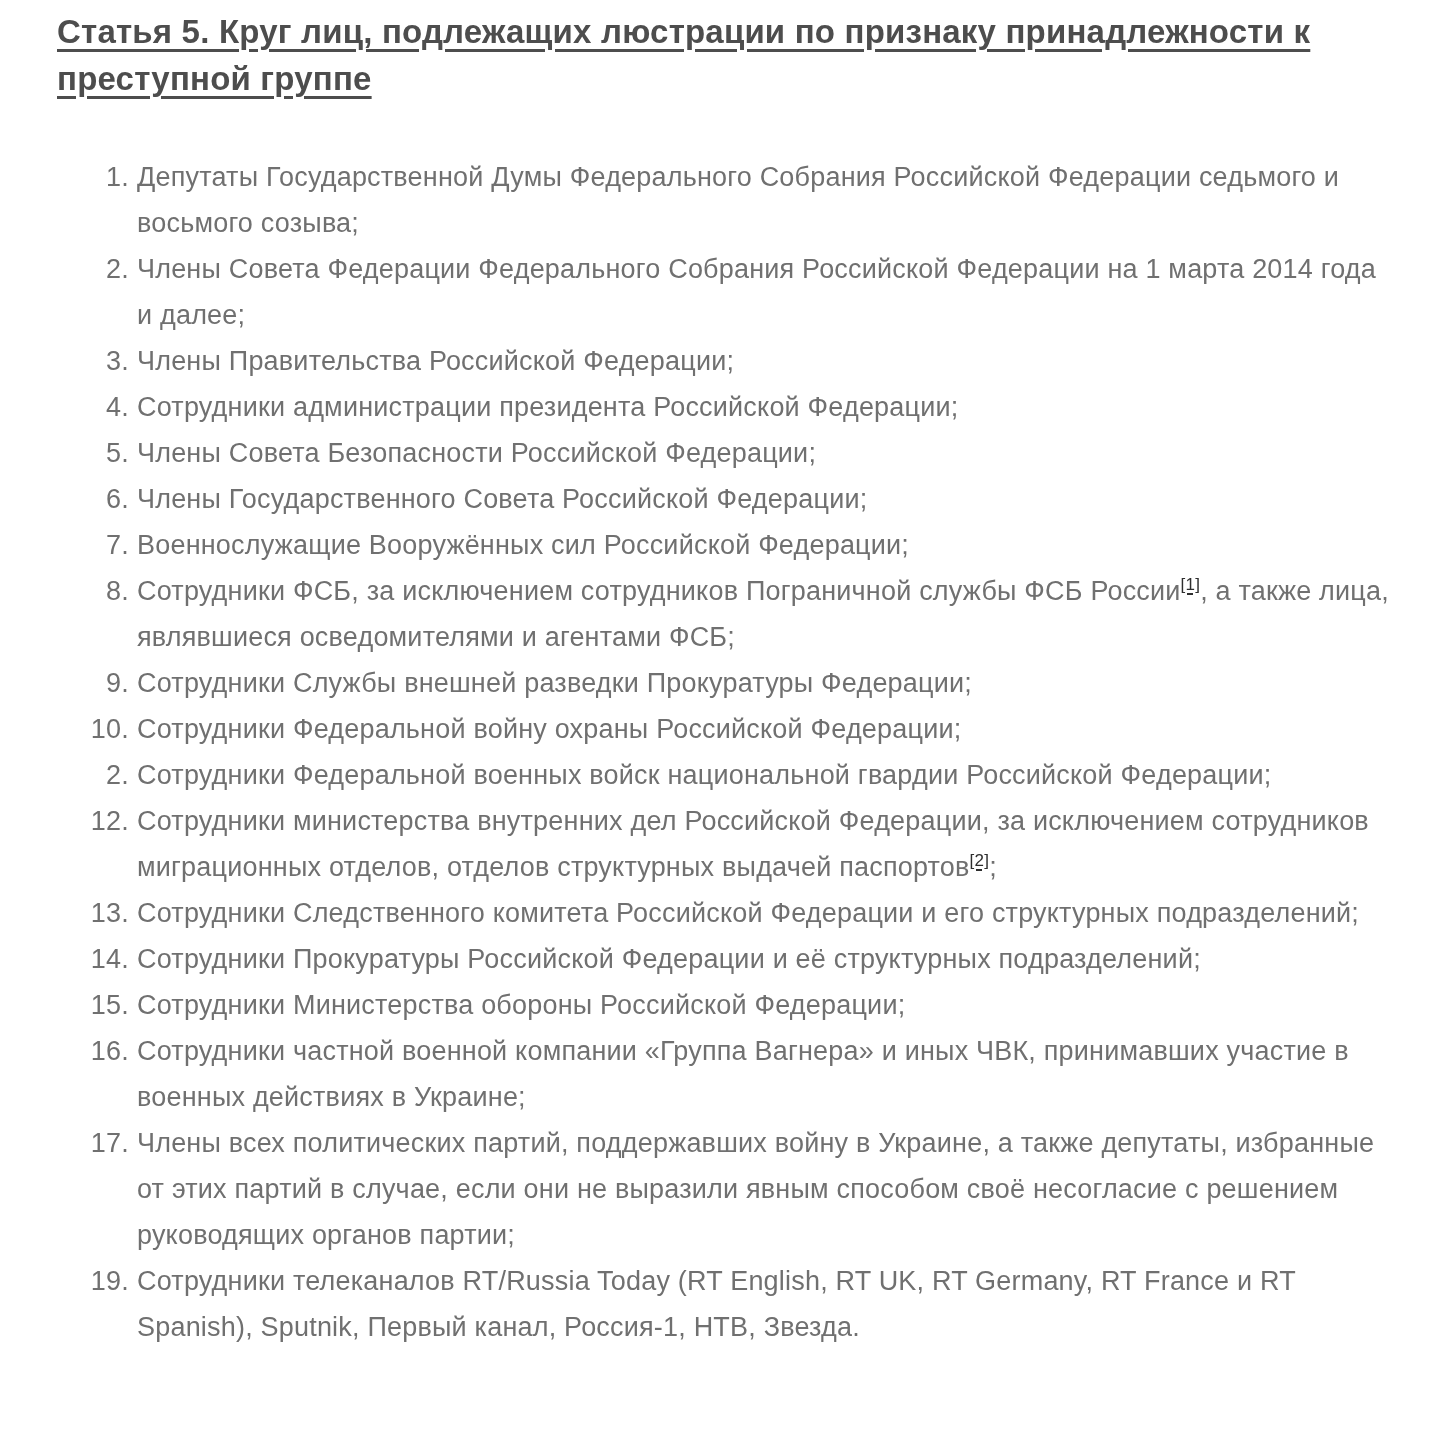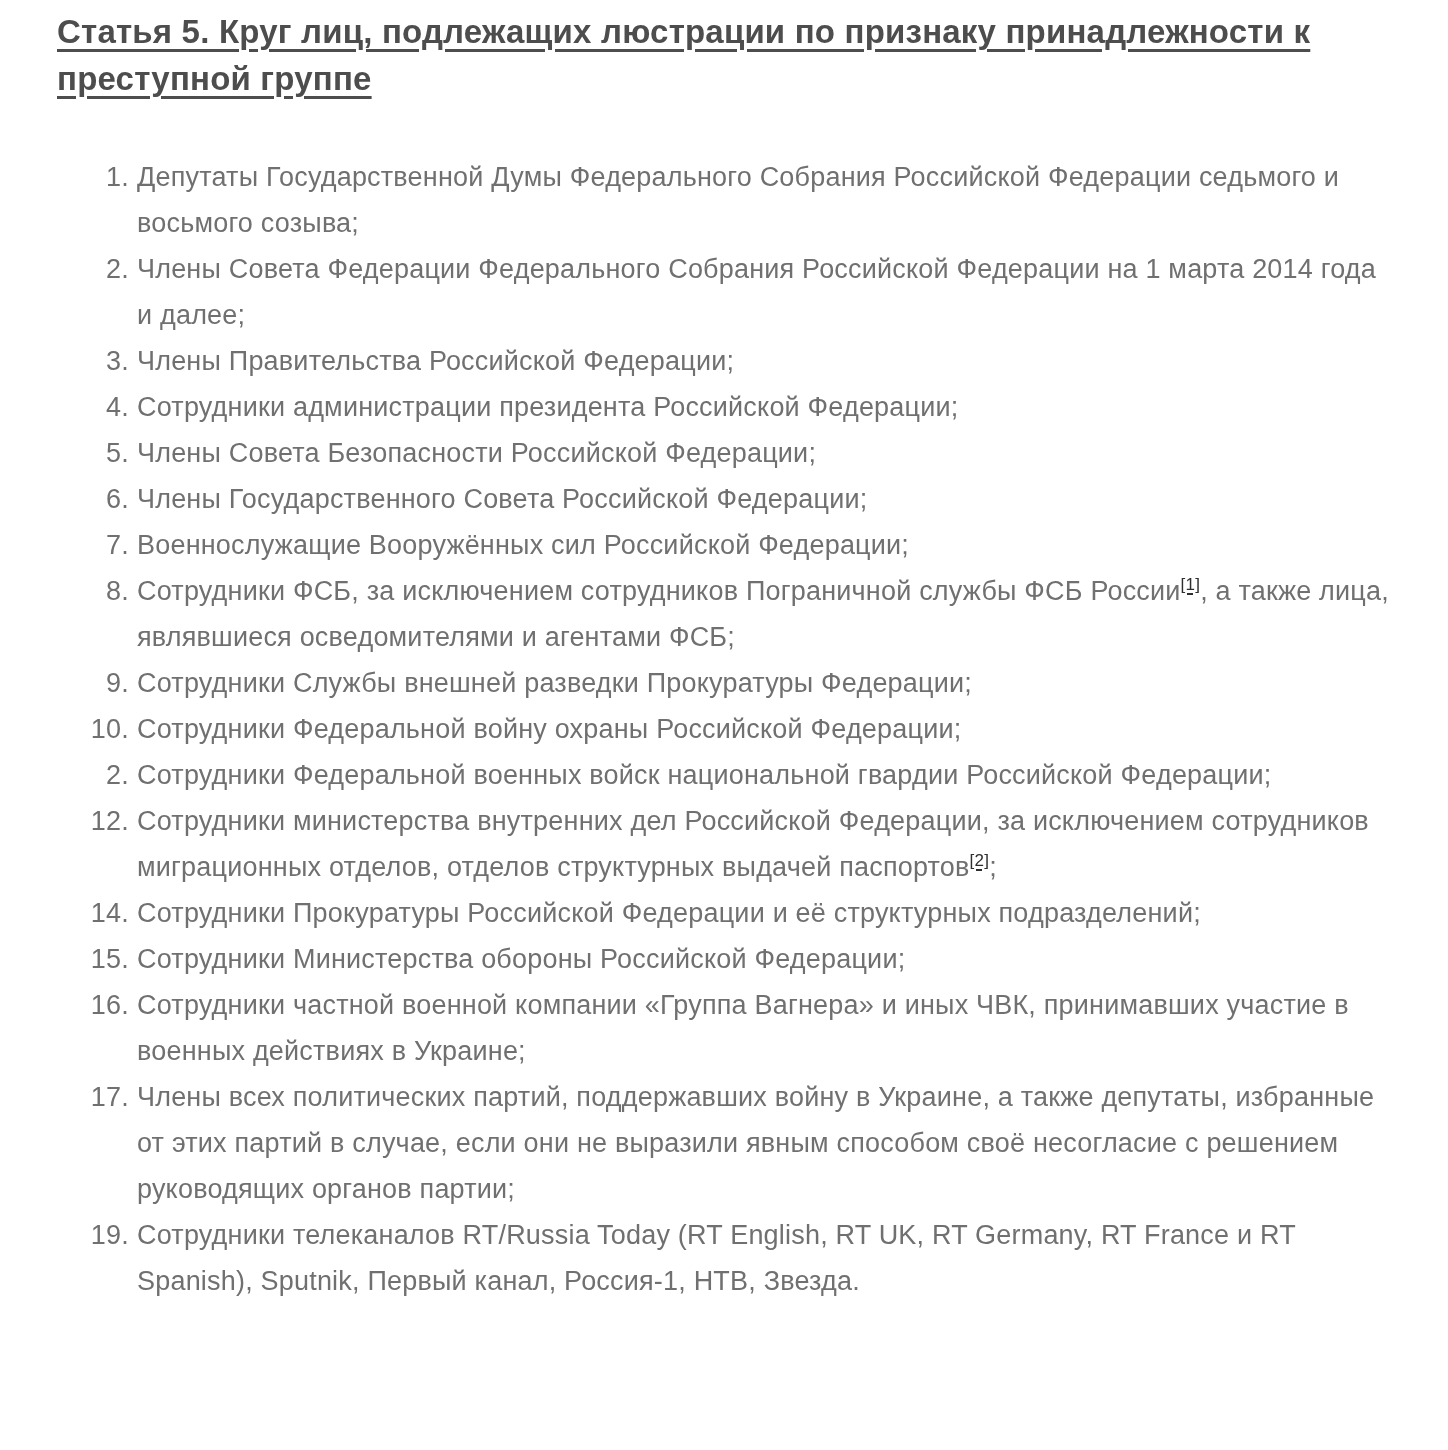--- a/index.html
+++ b/index.html
@@ -118,20 +118,24 @@
     <li>
       <span class="item-number">2.</span>
       <span class="item-text">Сотрудники Федеральной военных войск национальной гвардии Российской Федерации;</span>
     </li>
 
     <li>
       <span class="item-number">12.</span>
       <span class="item-text"><span>Сотрудники министерства внутренних дел Российской Федерации, за исключением сотрудников миграционных отделов, отделов структурных выдачей паспортов</span><sup class="footnote">[2]</sup><span>;</span></span>
     </li>
 
+    <li>
+      <span class="item-number">13.</span>
+      <span class="item-text">Сотрудники Следственного комитета Российской Федерации и его структурных подразделений;</span>
+    </li>
 
     <li>
       <span class="item-number">14.</span>
       <span class="item-text">Сотрудники Прокуратуры Российской Федерации и её структурных подразделений;</span>
     </li>
 
     <li>
       <span class="item-number">15.</span>
       <span class="item-text">Сотрудники Министерства обороны Российской Федерации;</span>
     </li>

